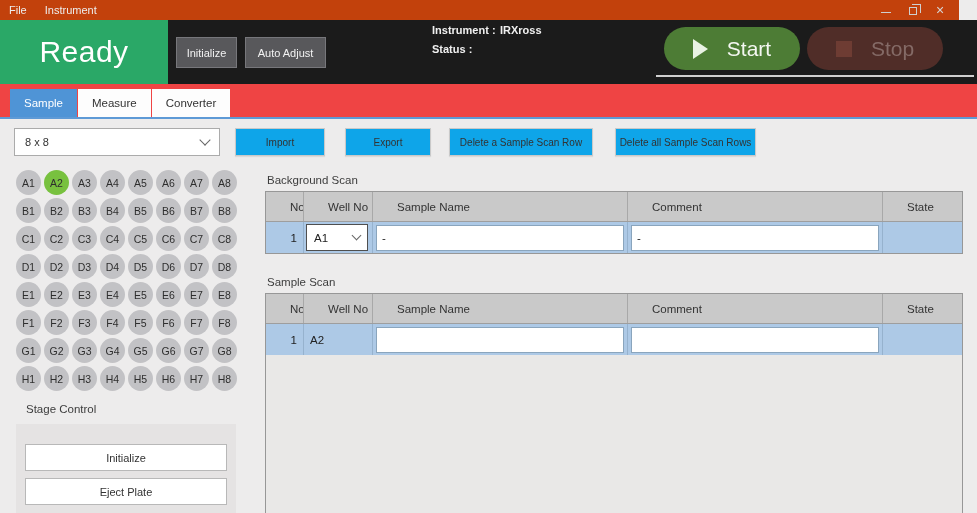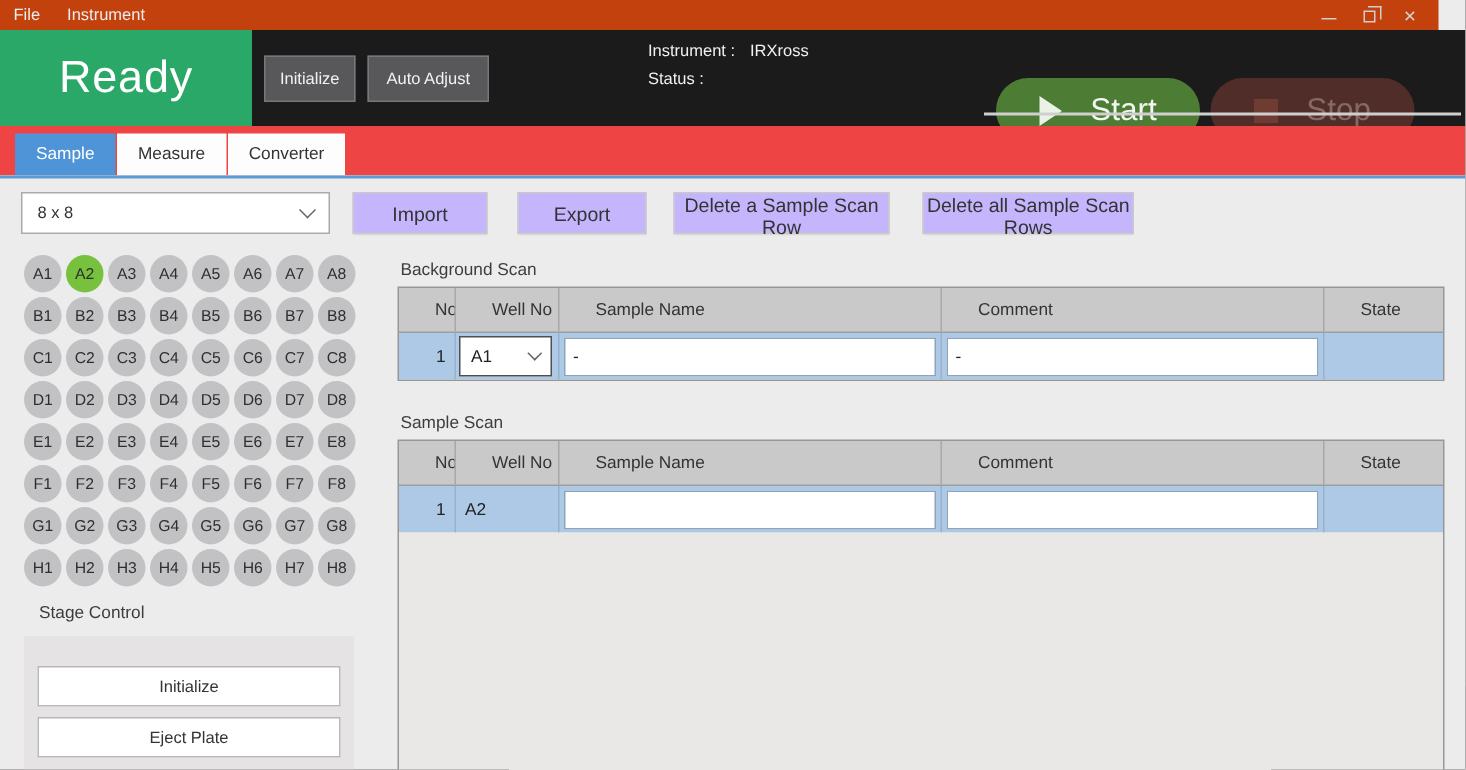--- a/index.html
+++ b/index.html
@@ -30,26 +30,26 @@
     background: var(--ready-green, #2aa867); color: #fff; display: flex; align-items: center; justify-content: center;
     font-size: 30px; letter-spacing: 0.5px;
   }
   .dark-btn {
     position: absolute; top: 17px; height: 31px; background: #58585b; border: 1px solid #77777b;
     color: #f2f2f2; font-size: 11px; font-family: inherit; display: flex; align-items: center; justify-content: center;
   }
   .btn-initialize { left: 176px; width: 61px; }
   .btn-autoadjust { left: 245px; width: 81px; }
   .info-block { position: absolute; left: 432px; top: 4px; font-size: 11px; color: #f0f0f0; }
-  .info-row { display: flex; height: 19px; align-items: center; }
+  .info-row { display: flex; height: 19px; align-items: flex-start; font-weight: bold; }
   .info-label { width: 66px; }
   .info-value { margin-left: 2px; }
   .pill-btn {
     position: absolute; top: 7px; height: 43px; border-radius: 22px; border: none; font-family: inherit;
-    display: flex; align-items: center; justify-content: center; gap: 19px; font-size: 21px; cursor: pointer; margin-top: 25px;
+    display: flex; align-items: center; justify-content: center; gap: 19px; font-size: 21px; cursor: pointer;
   }
   .start-btn { left: 664px; width: 136px; background: var(--start-green, #4d7c35); color: #f4f7f1; }
   .stop-btn { left: 807px; width: 136px; background: var(--stop-dark-red, #502d28); color: #846a66; }
   .play-icon { width: 0; height: 0; border-left: 15px solid #e9f2e4; border-top: 10px solid transparent; border-bottom: 10px solid transparent; }
   .stop-icon { width: 16px; height: 16px; background: #6e3c33; }
   .header-underline { position: absolute; left: 656px; top: 55px; width: 318px; height: 2px; background: #cfcfcf; }
 
   
   .tabstrip {
     position: absolute; left: 0; top: 84px; width: 977px; height: 33px; background: #ef4444;
@@ -69,22 +69,22 @@
 
   
   .format-select {
     position: absolute; left: 14px; top: 9px; width: 206px; height: 28px; background: #fff;
     border: 1px solid #ababab; display: flex; align-items: center; padding: 0 10px; font-size: 11px; color: #333; cursor: pointer;
   }
   .format-select .chev { margin-left: auto; }
   .chev { width: 8px; height: 8px; border-right: 1.5px solid #666; border-bottom: 1.5px solid #666;
     transform: rotate(45deg); margin-top: -4px; }
   .white-btn {
-    position: absolute; top: 9px; height: 28px; background: #c4b5fd; border: 1px solid #c9c9c9;
-    font-family: inherit; font-size: 13px; color: #333; box-shadow: 0 1px 1px rgba(0,0,0,0.08); cursor: pointer;
+    position: absolute; top: 9px; height: 28px; background: #0ea5e9; border: 1px solid #c9c9c9;
+    font-family: inherit; font-size: 10px; color: #333; box-shadow: 0 1px 1px rgba(0,0,0,0.08); cursor: pointer;
   }
   .btn-import { left: 235px; width: 90px; }
   .btn-export { left: 345px; width: 86px; }
   .btn-del-row { left: 449px; width: 144px; }
   .btn-del-all { left: 615px; width: 141px; }
 
   
   .well-grid {
     position: absolute; left: 16px; top: 51px;
     display: grid; grid-template-columns: repeat(8, 25px); grid-auto-rows: 25px; gap: 3px;

